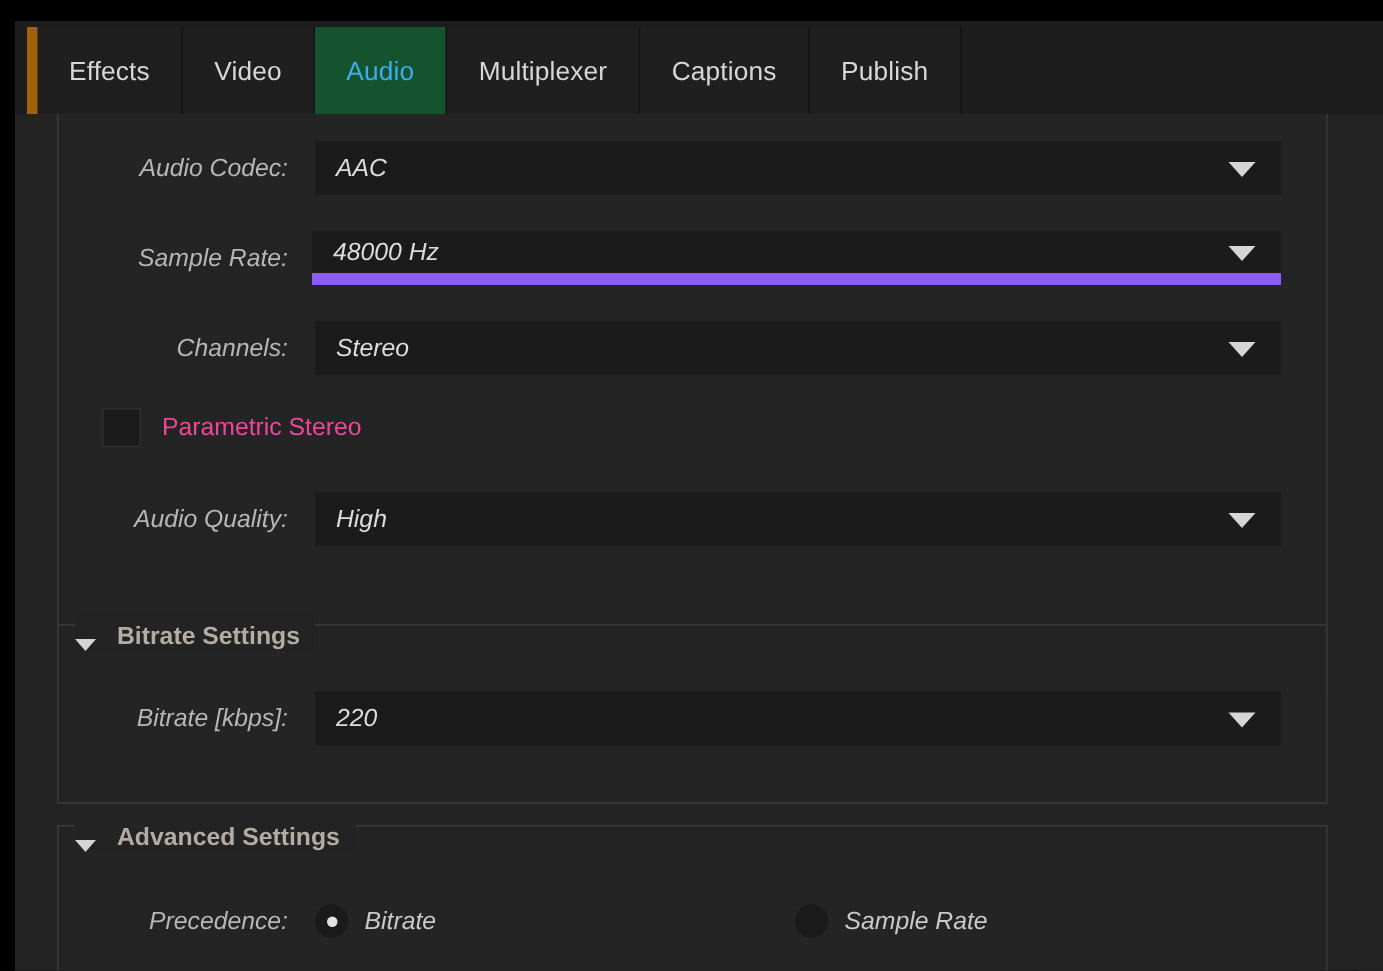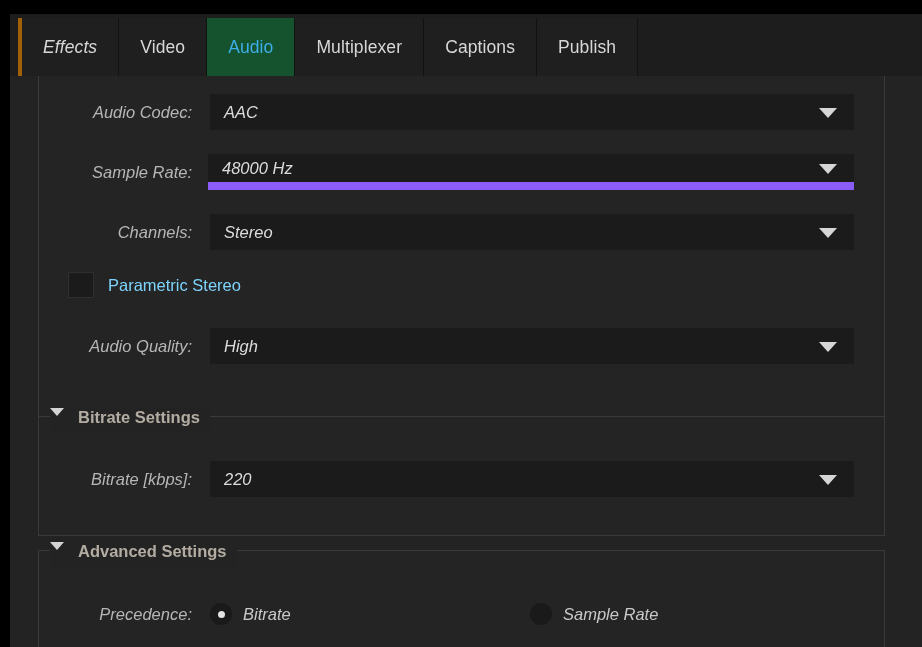--- a/index.html
+++ b/index.html
@@ -57,21 +57,21 @@
     height: 58px;
     background: #1f1f1f;
     color: #d7d7d7;
     font-size: 17.5px;
     letter-spacing: .1px;
     padding: 0 21px;
     box-sizing: border-box;
     border-right: 1px solid #121212;
     white-space: nowrap;
   }
-  .tab:first-child { border-left: 4px solid #a16207; font-style: italic; }
+  .tab:first-child { border-left: 7px solid #a16207; }
   .tab.active {
     background: #14532d;
     color: #3daee9;
   }
   #tabbar-filler {
     position: absolute;
     left: 793px;
     top: 0px;
     width: 119px;
     height: 62px;
@@ -97,21 +97,21 @@
     background: #242424;
   }
   #group-format   { left: 28px; top: -38px;  width: 847px; height: 425px; }
   #group-bitrate  { left: 28px; top: 340px;  width: 847px; height: 120px; }
   #group-advanced { left: 28px; top: 474px;  width: 847px; height: 120px; }
 
   
   .section-header {
     position: absolute;
     display: flex;
-    align-items: flex-start;
+    align-items: flex-end;
     height: 26px;
     background: #232323;
     padding: 0 10px 0 0;
     box-sizing: border-box;
   }
   #hdr-bitrate  { left: 40px; top: 332px; }
   #hdr-advanced { left: 40px; top: 466px; }
   .section-caret {
     width: 0; height: 0;
     border-left: 7px solid transparent;
@@ -184,21 +184,21 @@
   }
   .checkbox-box {
     width: 26px;
     height: 26px;
     background: #1b1b1b;
     border: 1px solid #2f2f2f;
     box-sizing: border-box;
     margin-right: 14px;
   }
   .checkbox-label {
-    color: #7dd3fc;
+    color: #ec4899;
     font-size: 16.5px;
     white-space: nowrap;
   }
 
   
   .radio-group {
     position: absolute;
     display: flex;
     align-items: center;
     height: 30px;

